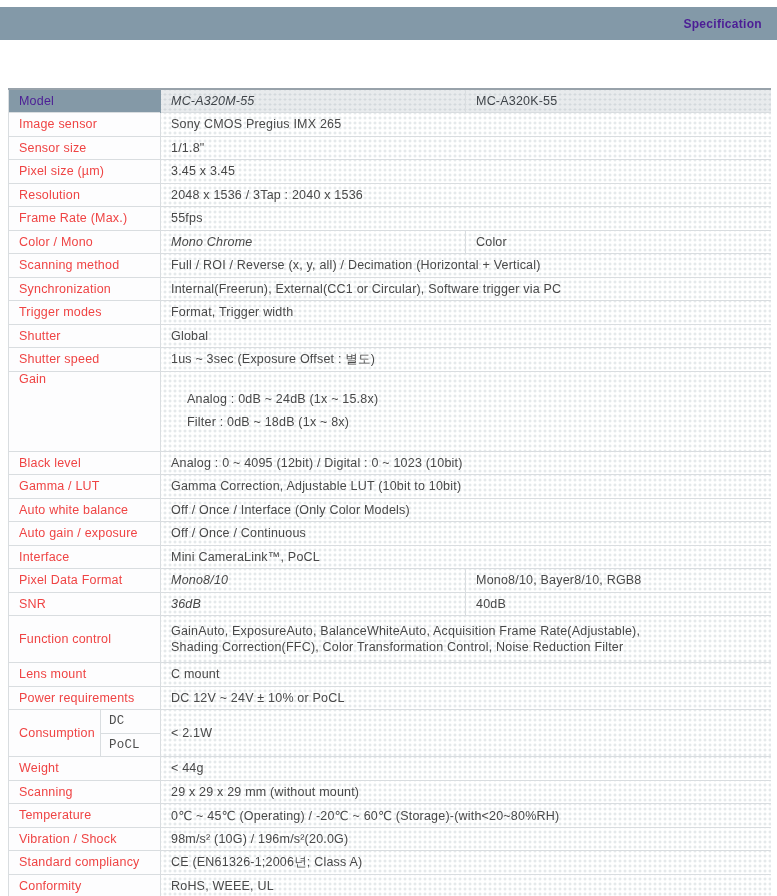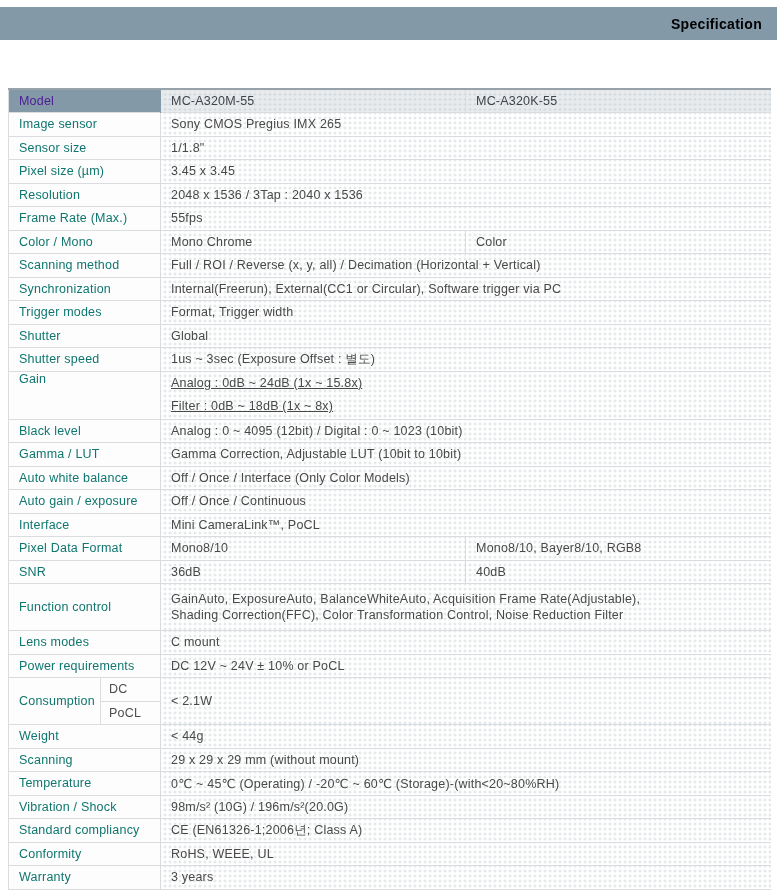--- a/index.html
+++ b/index.html
@@ -8,64 +8,64 @@
     font-family:"Liberation Sans","DejaVu Sans",sans-serif;
     color:#4d4d4d;overflow:hidden;
   }
   
   .topbar{
     margin-top:7px;height:33px;background:#8399a8;
     display:flex;align-items:center;justify-content:flex-end;
     padding-right:15px;box-sizing:border-box;
   }
   .topbar .title{
-    color:#000000;font-size:14px;font-weight:700;letter-spacing:.3px;
+    color:#4c1d95;font-size:12px;font-weight:700;letter-spacing:.3px;
   }
   
   table.spec{
     border-collapse:collapse;table-layout:fixed;
     width:762px;margin:48px 0 0 8px;
     border-top:2px solid #98a2aa;
     border-left:1px solid #d9dde0;
     border-bottom:1px solid #d9dde0;
     font-size:12.5px;
   }
   .spec th,.spec td{
     border-top:1px solid #d9dde0;
     font-weight:400;text-align:left;
     padding:0 8px 0 10px;height:23.5px;
     box-sizing:border-box;vertical-align:middle;
     letter-spacing:.2px;white-space:nowrap;overflow:hidden;
   }
   .spec th{
-    border-right:1px solid #d9dde0;background:#fdfdfe;color:#0f766e;
+    border-right:1px solid #d9dde0;background:#fdfdfe;color:#ef4444;
   }
   td.dots{
     color:#484848;
     background-image:radial-gradient(circle,#dce1e4 1px,rgba(0,0,0,0) 1.15px);
     background-size:5px 5px;background-position:1px 2px;
   }
   tr.modelrow th.mlabel{
     background:#8499a7;color:#4c1d95;border-right:1px solid #8499a7;
   }
   tr.modelrow td.hv{
     background-color:#e8ebed;color:#3f4449;
     background-image:radial-gradient(circle,#d3d9dd 1px,rgba(0,0,0,0) 1.15px);
     background-size:5px 5px;background-position:1px 2px;
   }
-  td.split1{border-right:1px solid #d9dde0;}
+  td.split1{border-right:1px solid #d9dde0;font-style:italic;}
   
   tr.tall th.top{vertical-align:top;}
-  td.twoline{padding:0;text-decoration:underline;}
+  td.twoline{padding:16px;}
   td.twoline .line{height:23.5px;line-height:23.5px;padding-left:10px;}
   
   td.wrap2{line-height:16.5px;}
   td.wrap2 .line{height:16.5px;line-height:16.5px;}
   
-  td.subcell{border-right:1px solid #d9dde0;padding-left:8px;background:#fdfdfe;}
+  td.subcell{border-right:1px solid #d9dde0;padding-left:8px;background:#fdfdfe;font-family:Liberation Mono, monospace;}
 </style>
 </head>
 <body>
 
 <div class="topbar">
   <span class="title">Specification</span>
 </div>
 
 <table class="spec">
   <colgroup>
@@ -163,21 +163,21 @@
       <td class="dots">40dB</td>
     </tr>
     <tr style="height:47px">
       <th colspan="2">Function control</th>
       <td class="dots wrap2" colspan="2">
         <div class="line">GainAuto, ExposureAuto, BalanceWhiteAuto, Acquisition Frame Rate(Adjustable),</div>
         <div class="line">Shading Correction(FFC), Color Transformation Control, Noise Reduction Filter</div>
       </td>
     </tr>
     <tr>
-      <th colspan="2">Lens modes</th>
+      <th colspan="2">Lens mount</th>
       <td class="dots" colspan="2">C mount</td>
     </tr>
     <tr>
       <th colspan="2">Power requirements</th>
       <td class="dots" colspan="2">DC 12V ~ 24V ± 10% or PoCL</td>
     </tr>
     <tr>
       <th rowspan="2">Consumption</th>
       <td class="subcell">DC</td>
       <td class="dots" rowspan="2" colspan="2">&lt; 2.1W</td>

